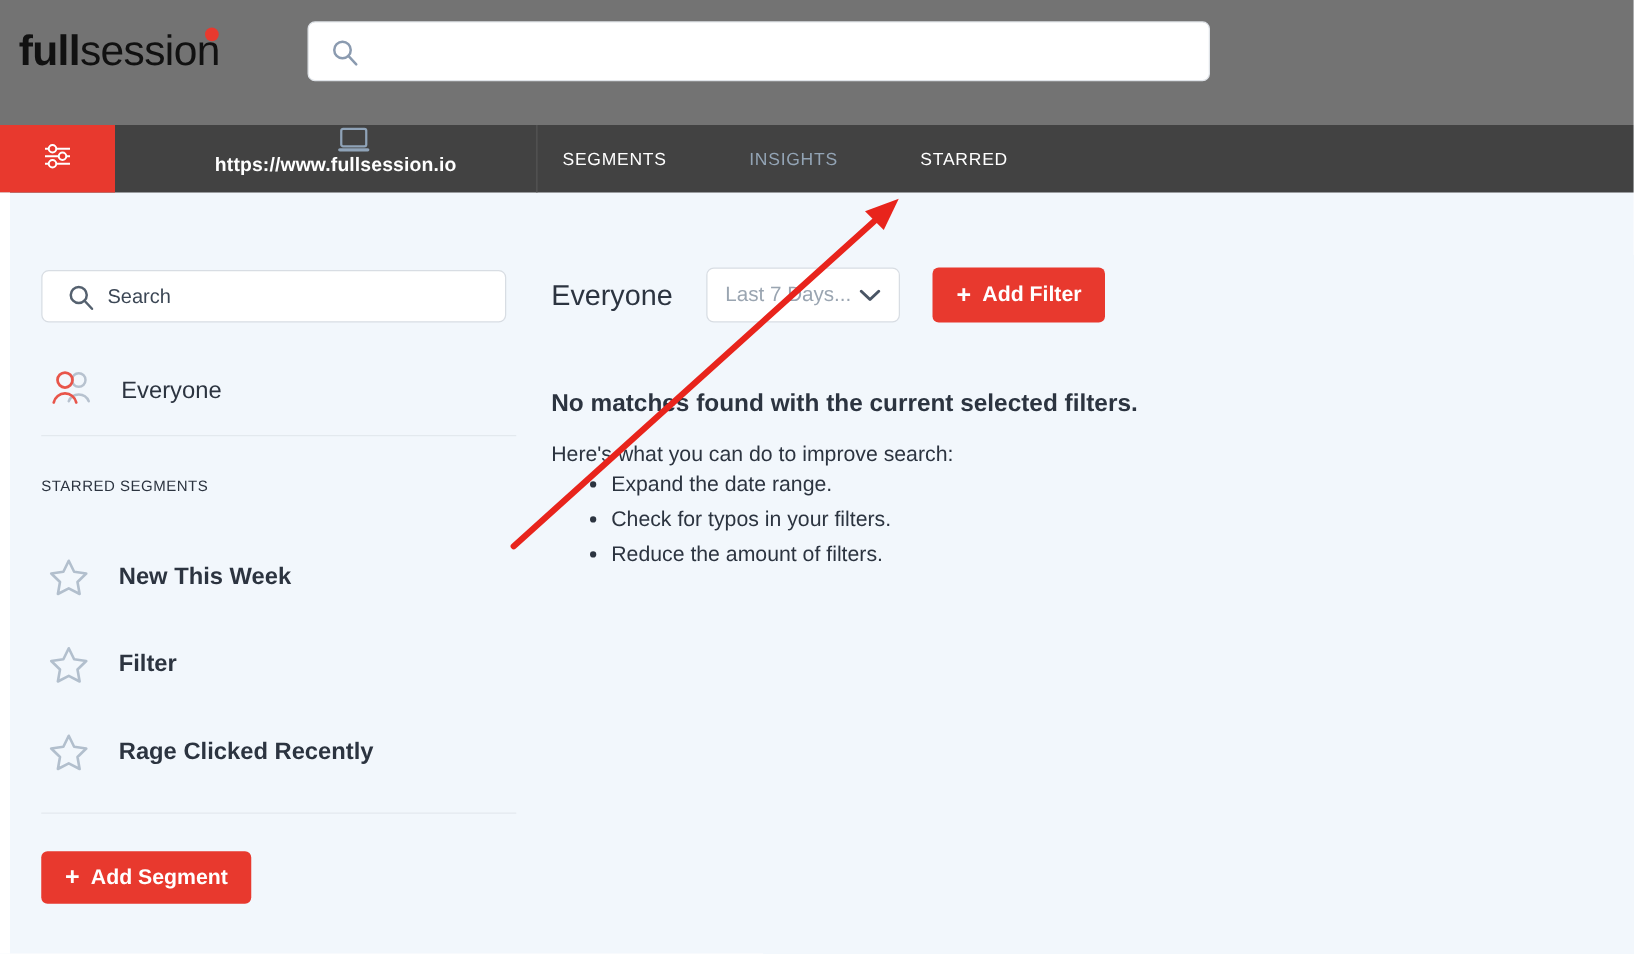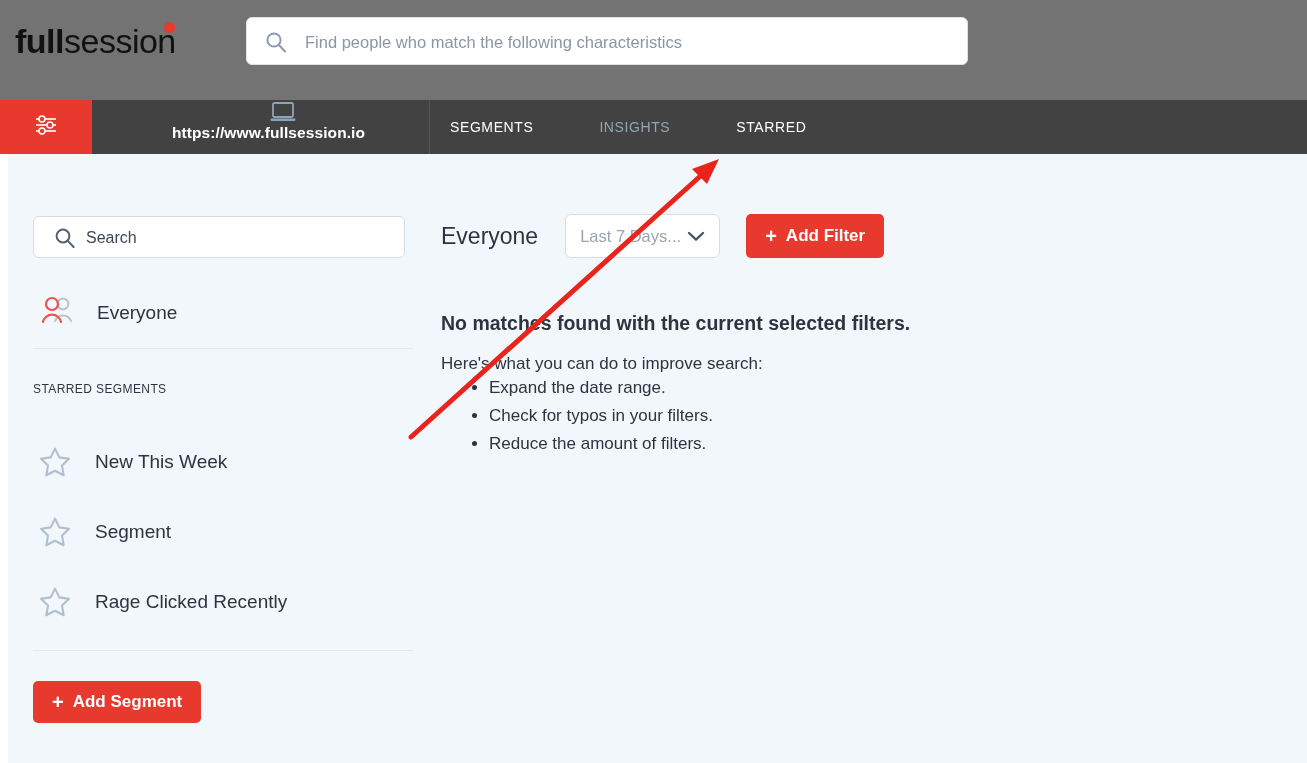--- a/index.html
+++ b/index.html
@@ -148,20 +148,21 @@
     font-size: 12px;
     letter-spacing: 0.4px;
     color: #2c3440;
   }
 
   .seg-item {
     position: absolute; left: 25px;
     width: 372px; height: 50px;
     display: flex; align-items: center;
     cursor: pointer;
+    font-weight: bold;
   }
   .seg-item .sicon { width: 46px; margin-left: 5px; display: flex; }
   .seg-item .label {
     margin-left: 11px;
     font-size: 19px;
     color: #2c3440;
   }
   .seg-item.s0 { top: 283px; }
   .seg-item.s1 { top: 353px; }
   .seg-item.s2 { top: 423px; }
@@ -250,21 +251,20 @@
     </div>
     <div class="logo-dot"></div>
 
     <div class="global-search">
       <span class="mag">
         <svg width="22" height="22" viewBox="0 0 22 22">
           <circle cx="9" cy="9" r="6.6" fill="none" stroke="#8b9bb0" stroke-width="2"></circle>
           <line x1="13.7" y1="13.7" x2="20" y2="20.5" stroke="#8b9bb0" stroke-width="2" stroke-linecap="round"></line>
         </svg>
       </span>
-      <span class="ph">Find people who match the following characteristics</span>
     </div>
   </div>
 
   <div class="navbar">
     <div class="nav-filter-block">
       <span>
         <svg width="26" height="26" viewBox="0 0 26 26">
           <line x1="3" y1="7" x2="23" y2="7" stroke="#ffffff" stroke-width="1.6"></line>
           <line x1="3" y1="13" x2="23" y2="13" stroke="#ffffff" stroke-width="1.6"></line>
           <line x1="3" y1="19" x2="23" y2="19" stroke="#ffffff" stroke-width="1.6"></line>
@@ -330,21 +330,21 @@
       </span>
       <span class="label">New This Week</span>
     </div>
 
     <div class="seg-item s1">
       <span class="sicon">
         <svg width="34" height="34" viewBox="0 0 34 34">
           <path d="M17 3.6 L21.3 12.4 L31 13.8 L24 20.6 L25.7 30.2 L17 25.7 L8.3 30.2 L10 20.6 L3 13.8 L12.7 12.4 Z" fill="none" stroke="#b2bfcd" stroke-width="2.1" stroke-linejoin="round"></path>
         </svg>
       </span>
-      <span class="label">Segment</span>
+      <span class="label">Filter</span>
     </div>
 
     <div class="seg-item s2">
       <span class="sicon">
         <svg width="34" height="34" viewBox="0 0 34 34">
           <path d="M17 3.6 L21.3 12.4 L31 13.8 L24 20.6 L25.7 30.2 L17 25.7 L8.3 30.2 L10 20.6 L3 13.8 L12.7 12.4 Z" fill="none" stroke="#b2bfcd" stroke-width="2.1" stroke-linejoin="round"></path>
         </svg>
       </span>
       <span class="label">Rage Clicked Recently</span>
     </div>

